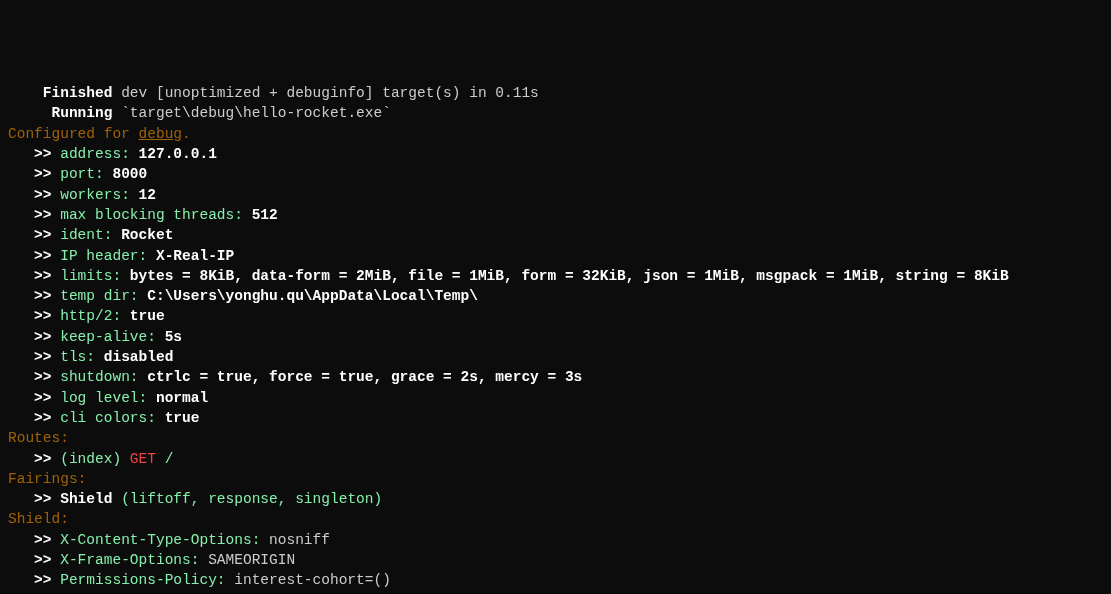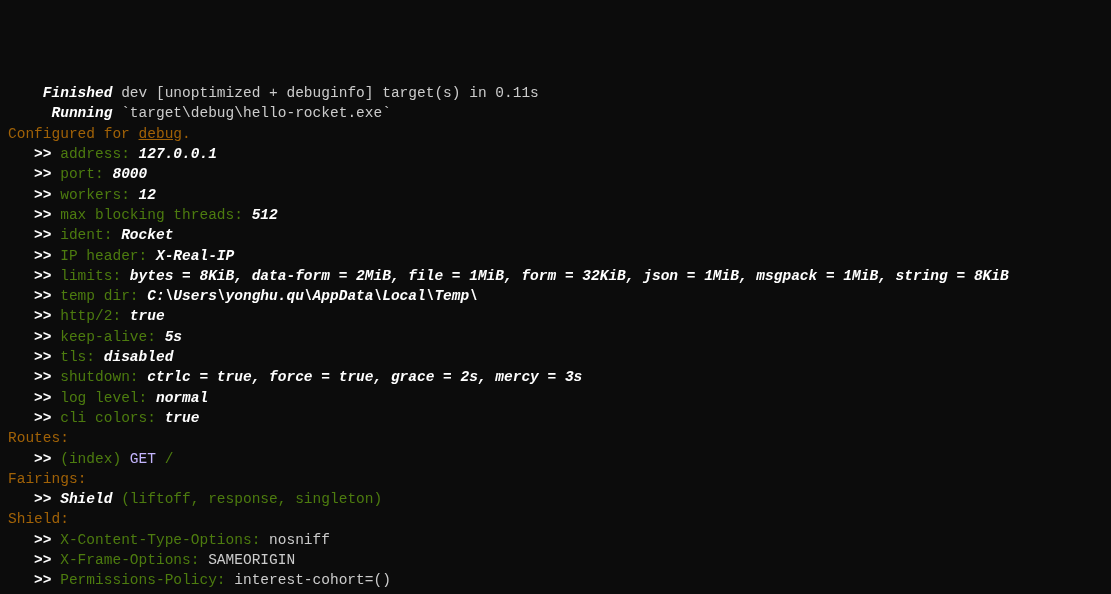--- a/index.html
+++ b/index.html
@@ -5,23 +5,23 @@
     * { margin: 0; padding: 0; box-sizing: border-box; }
     body {
       background: #0c0c0c;
       color: #cccccc;
       font-family: Consolas, 'Courier New', monospace;
       font-size: 14.5px;
       line-height: 1.4;
       padding: 2px 8px;
       white-space: pre;
     }
-    .green { color: #c4b5fd; }
-    .bold { font-weight: bold; color: #ffffff; font-style: italic; }
-    .blue { color: #4d7c0f; }
+    .green { color: #ef4444; }
+    .bold { font-weight: bold; color: #ffffff; }
+    .blue { color: #86efac; }
     .magenta { color: #a16207; }
     .underline { text-decoration: underline; }
     .line { display: block; }
   </style>
 </head>
 <body>
 
 
 
 <div id="terminal"><span class="line"><span>    </span><span class="green bold">Finished</span><span> dev [unoptimized + debuginfo] target(s) in 0.11s</span></span><span class="line"><span>     </span><span class="green bold">Running</span><span> `target\debug\hello-rocket.exe`</span></span><span class="line"><span class="magenta">Configured for </span><span class="magenta underline">debug</span><span class="magenta">.</span></span><span class="line"><span class="bold">   &gt;&gt; </span><span class="blue">address:</span><span class="bold"> 127.0.0.1</span></span><span class="line"><span class="bold">   &gt;&gt; </span><span class="blue">port:</span><span class="bold"> 8000</span></span><span class="line"><span class="bold">   &gt;&gt; </span><span class="blue">workers:</span><span class="bold"> 12</span></span><span class="line"><span class="bold">   &gt;&gt; </span><span class="blue">max blocking threads:</span><span class="bold"> 512</span></span><span class="line"><span class="bold">   &gt;&gt; </span><span class="blue">ident:</span><span class="bold"> Rocket</span></span><span class="line"><span class="bold">   &gt;&gt; </span><span class="blue">IP header:</span><span class="bold"> X-Real-IP</span></span><span class="line"><span class="bold">   &gt;&gt; </span><span class="blue">limits:</span><span class="bold"> bytes = 8KiB, data-form = 2MiB, file = 1MiB, form = 32KiB, json = 1MiB, msgpack = 1MiB, string = 8KiB</span></span><span class="line"><span class="bold">   &gt;&gt; </span><span class="blue">temp dir:</span><span class="bold"> C:\Users\yonghu.qu\AppData\Local\Temp\</span></span><span class="line"><span class="bold">   &gt;&gt; </span><span class="blue">http/2:</span><span class="bold"> true</span></span><span class="line"><span class="bold">   &gt;&gt; </span><span class="blue">keep-alive:</span><span class="bold"> 5s</span></span><span class="line"><span class="bold">   &gt;&gt; </span><span class="blue">tls:</span><span class="bold"> disabled</span></span><span class="line"><span class="bold">   &gt;&gt; </span><span class="blue">shutdown:</span><span class="bold"> ctrlc = true, force = true, grace = 2s, mercy = 3s</span></span><span class="line"><span class="bold">   &gt;&gt; </span><span class="blue">log level:</span><span class="bold"> normal</span></span><span class="line"><span class="bold">   &gt;&gt; </span><span class="blue">cli colors:</span><span class="bold"> true</span></span><span class="line"><span class="magenta">Routes</span><span class="magenta">:</span></span><span class="line"><span class="bold">   &gt;&gt; </span><span class="blue">(index)</span><span class="green"> GET</span><span class="blue"> /</span></span><span class="line"><span class="magenta">Fairings</span><span class="magenta">:</span></span><span class="line"><span class="bold">   &gt;&gt; </span><span class="bold">Shield </span><span class="blue">(liftoff, response, singleton)</span></span><span class="line"><span class="magenta">Shield</span><span class="magenta">:</span></span><span class="line"><span class="bold">   &gt;&gt; </span><span class="blue">X-Content-Type-Options:</span><span> nosniff</span></span><span class="line"><span class="bold">   &gt;&gt; </span><span class="blue">X-Frame-Options:</span><span> SAMEORIGIN</span></span><span class="line"><span class="bold">   &gt;&gt; </span><span class="blue">Permissions-Policy:</span><span> interest-cohort=()</span></span><span class="line"><span class="bold">Rocket has launched from </span><span class="bold underline">http://127.0.0.1:8000</span></span></div>

